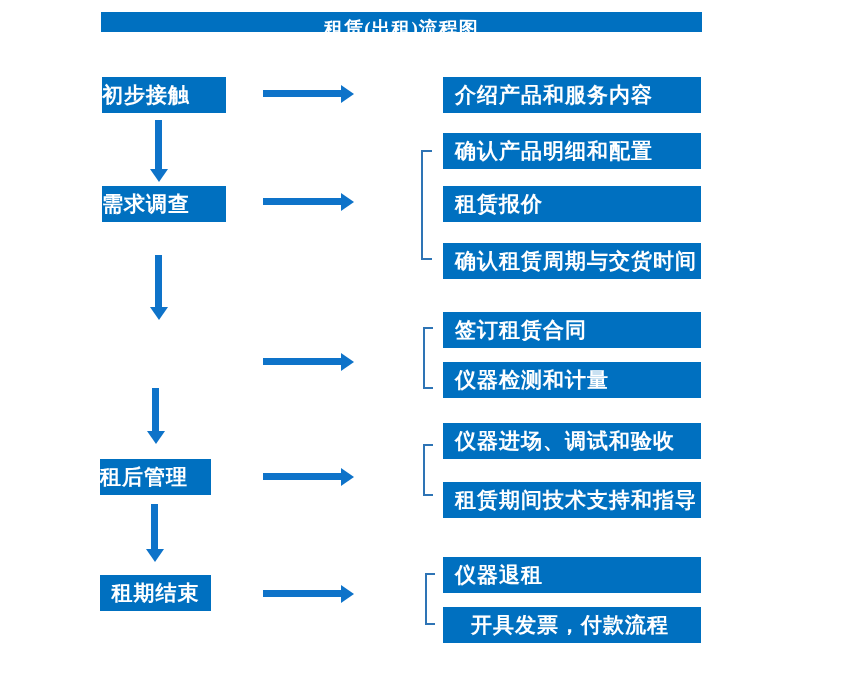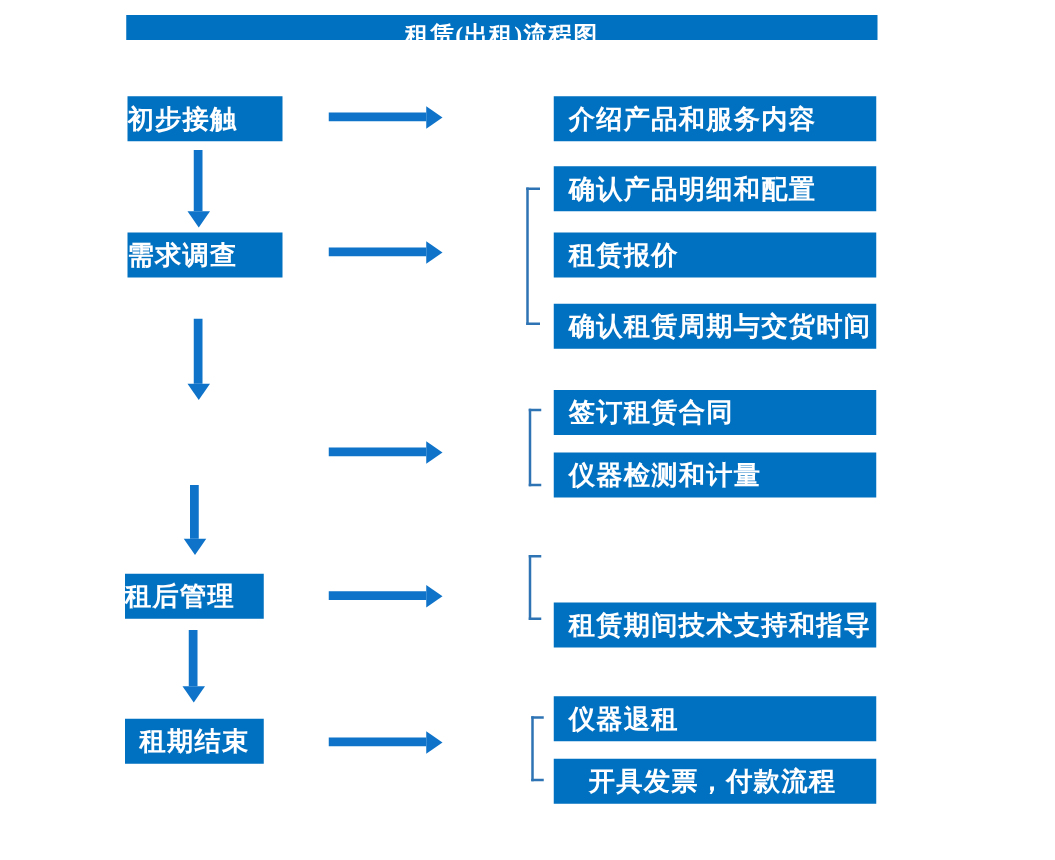--- a/index.html
+++ b/index.html
@@ -104,20 +104,21 @@
   <div class="stage" style="left:102px; top:186px; width:124px;">需求调查</div>
   <div class="stage" style="left:100px; top:459px; width:111px;">租后管理</div>
   <div class="stage" style="left:100px; top:575px; width:111px;text-align:center;">租期结束</div>
 
   <div class="detail" style="top:77px;">介绍产品和服务内容</div>
   <div class="detail" style="top:133px;">确认产品明细和配置</div>
   <div class="detail" style="top:186px;">租赁报价</div>
   <div class="detail" style="top:243px;">确认租赁周期与交货时间</div>
   <div class="detail" style="top:312px;">签订租赁合同</div>
   <div class="detail" style="top:362px;">仪器检测和计量</div>
+  <div class="detail" style="top:423px;">仪器进场、调试和验收</div>
   <div class="detail" style="top:482px;">租赁期间技术支持和指导</div>
   <div class="detail" style="top:557px;">仪器退租</div>
   <div class="detail" style="top:607px;padding-left:28px;">开具发票，付款流程</div>
 
   <div class="harrow" style="top:90px;"></div>
   <div class="harrow" style="top:198px;"></div>
   <div class="harrow" style="top:358px;"></div>
   <div class="harrow" style="top:473px;"></div>
   <div class="harrow" style="top:590px;"></div>
 

